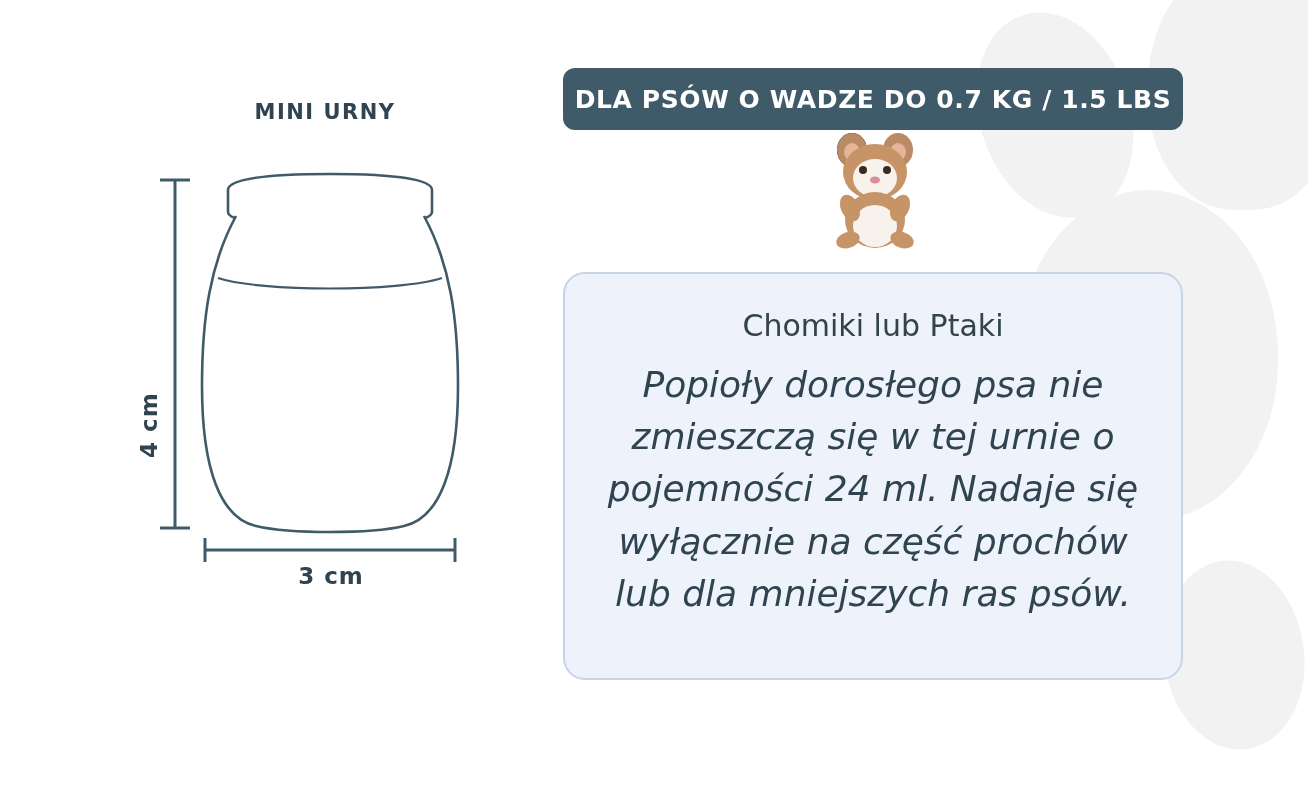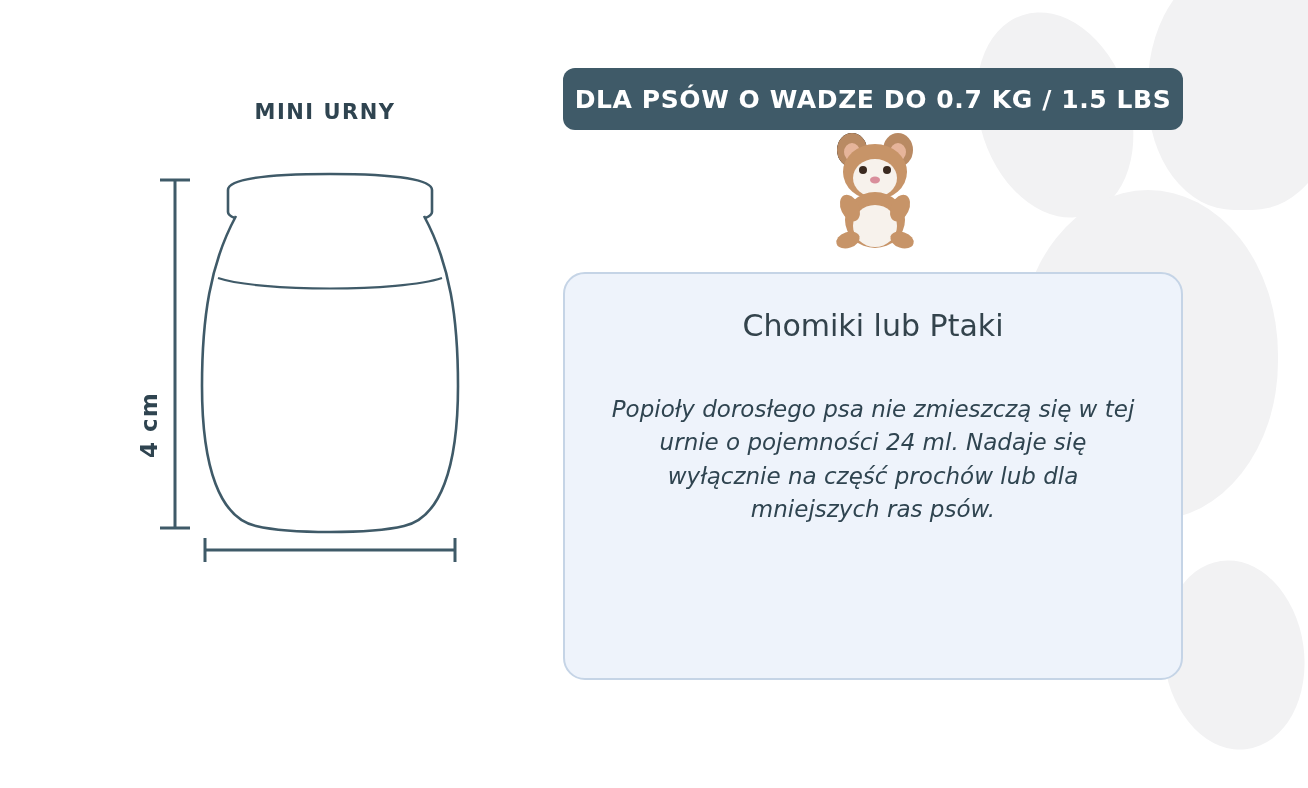--- a/index.html
+++ b/index.html
@@ -116,24 +116,24 @@
     background: #eef3fb;
     border: 2px solid #c5d4e6;
     border-radius: 22px;
     z-index: 2;
     padding: 34px 40px;
     text-align: center;
   }
   .card-title {
     font-size: 30px;
     color: #33434c;
-    margin-bottom: 50px;
+    margin-bottom: 16px;
   }
   .card-body {
-    font-size: 23px;
+    font-size: 36px;
     line-height: 1.45;
     font-style: italic;
     color: #2f4450;
   }
 
   .footnote {
     position: absolute;
     left: 200px; top: 692px;
     width: 920px;
     text-align: center;
@@ -186,20 +186,21 @@
                    C142 300, 160 350, 196 358
                    C230 366, 310 366, 344 358
                    C380 350, 398 300, 398 218
                    C398 150, 390 96, 364 48"></path>
           <path d="M158 110 C200 124, 340 124, 382 110" stroke-width="2.2" fill="none"></path>
         </g>
       </svg>
 
 
       <div class="dim-v-label">4 cm</div>
+      <div class="dim-h-label">3 cm</div>
     </div>
   </div>
 
   <div class="badge">DLA PSÓW O WADZE DO 0.7 KG / 1.5 LBS</div>
 
   <div class="animal-icon">
     <svg width="150" height="130" viewBox="0 0 150 130">
 
       <ellipse cx="52" cy="22" rx="15" ry="17" fill="#a9apt"></ellipse>
       <ellipse cx="52" cy="22" rx="15" ry="17" fill="#b98a63"></ellipse>

